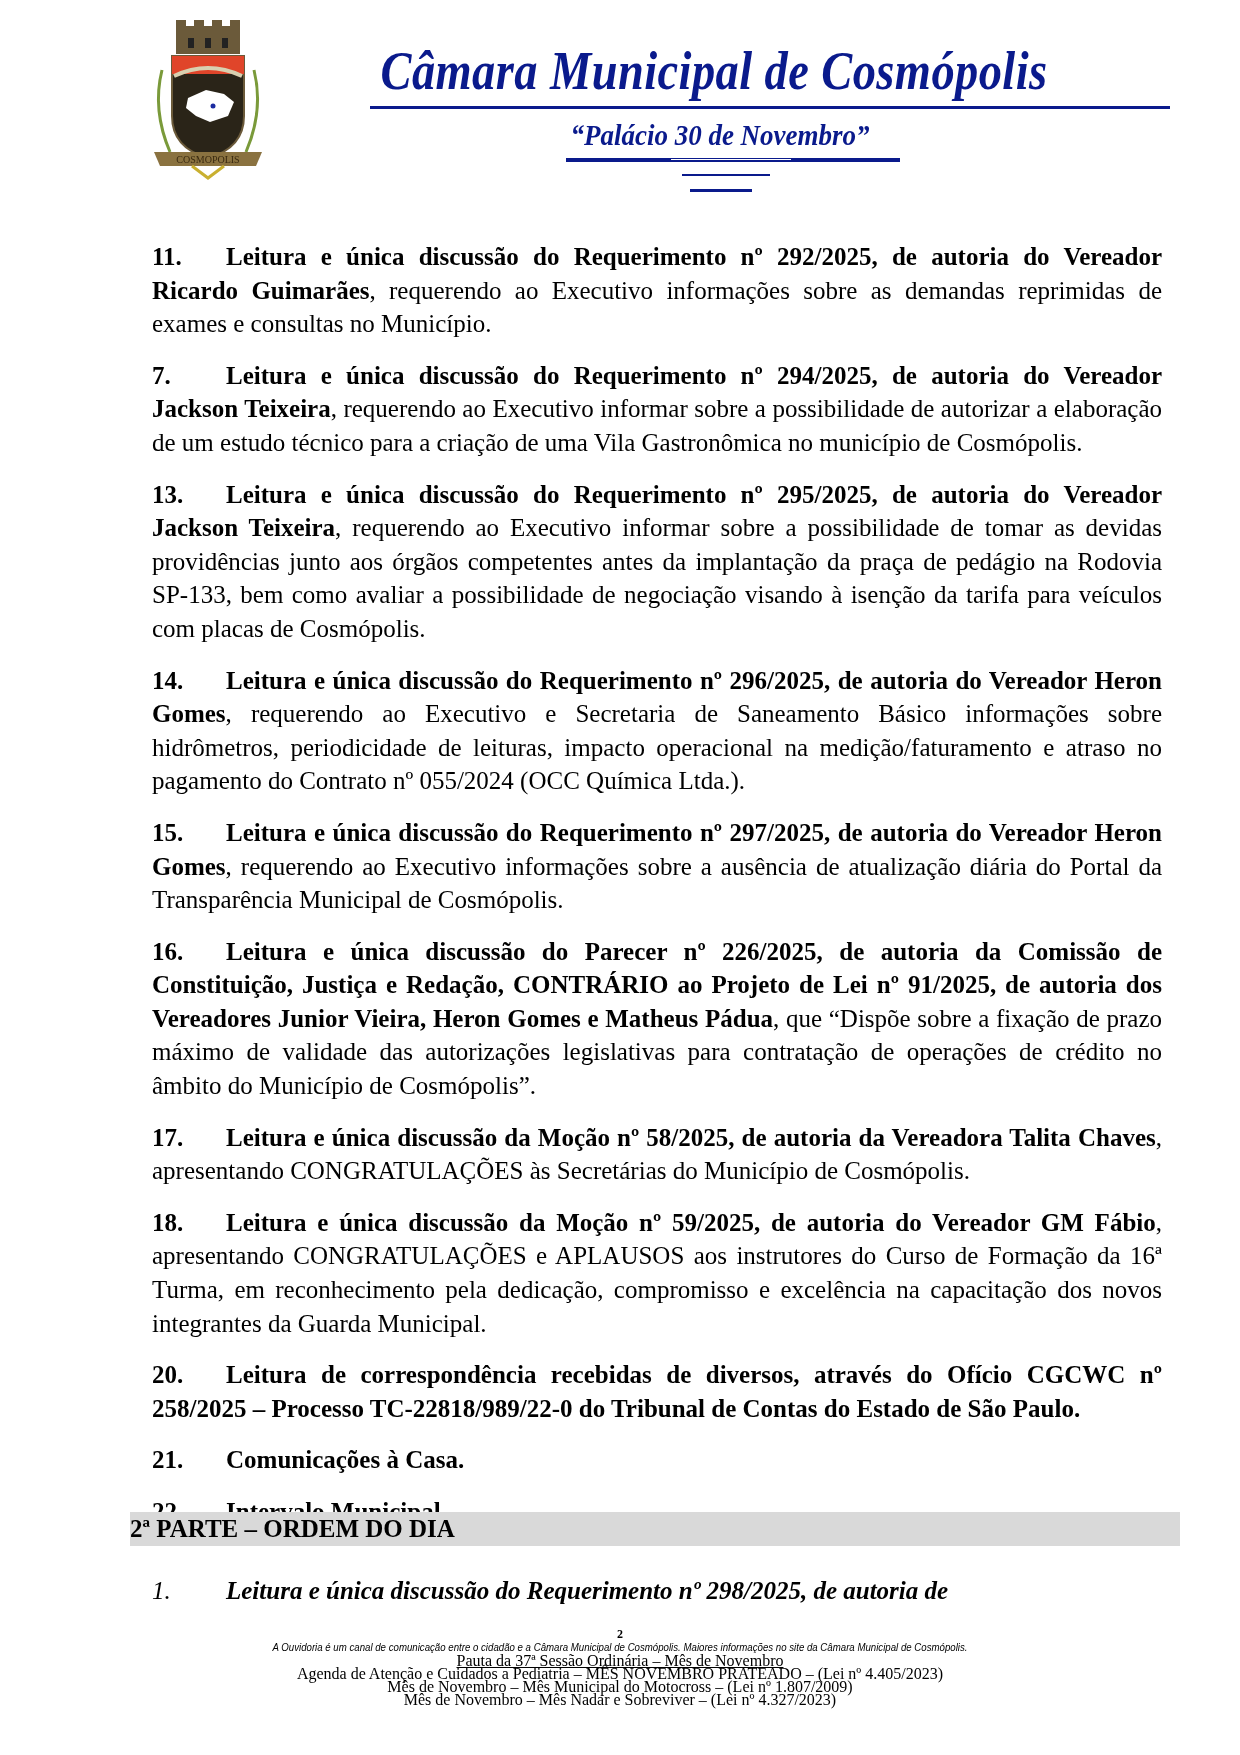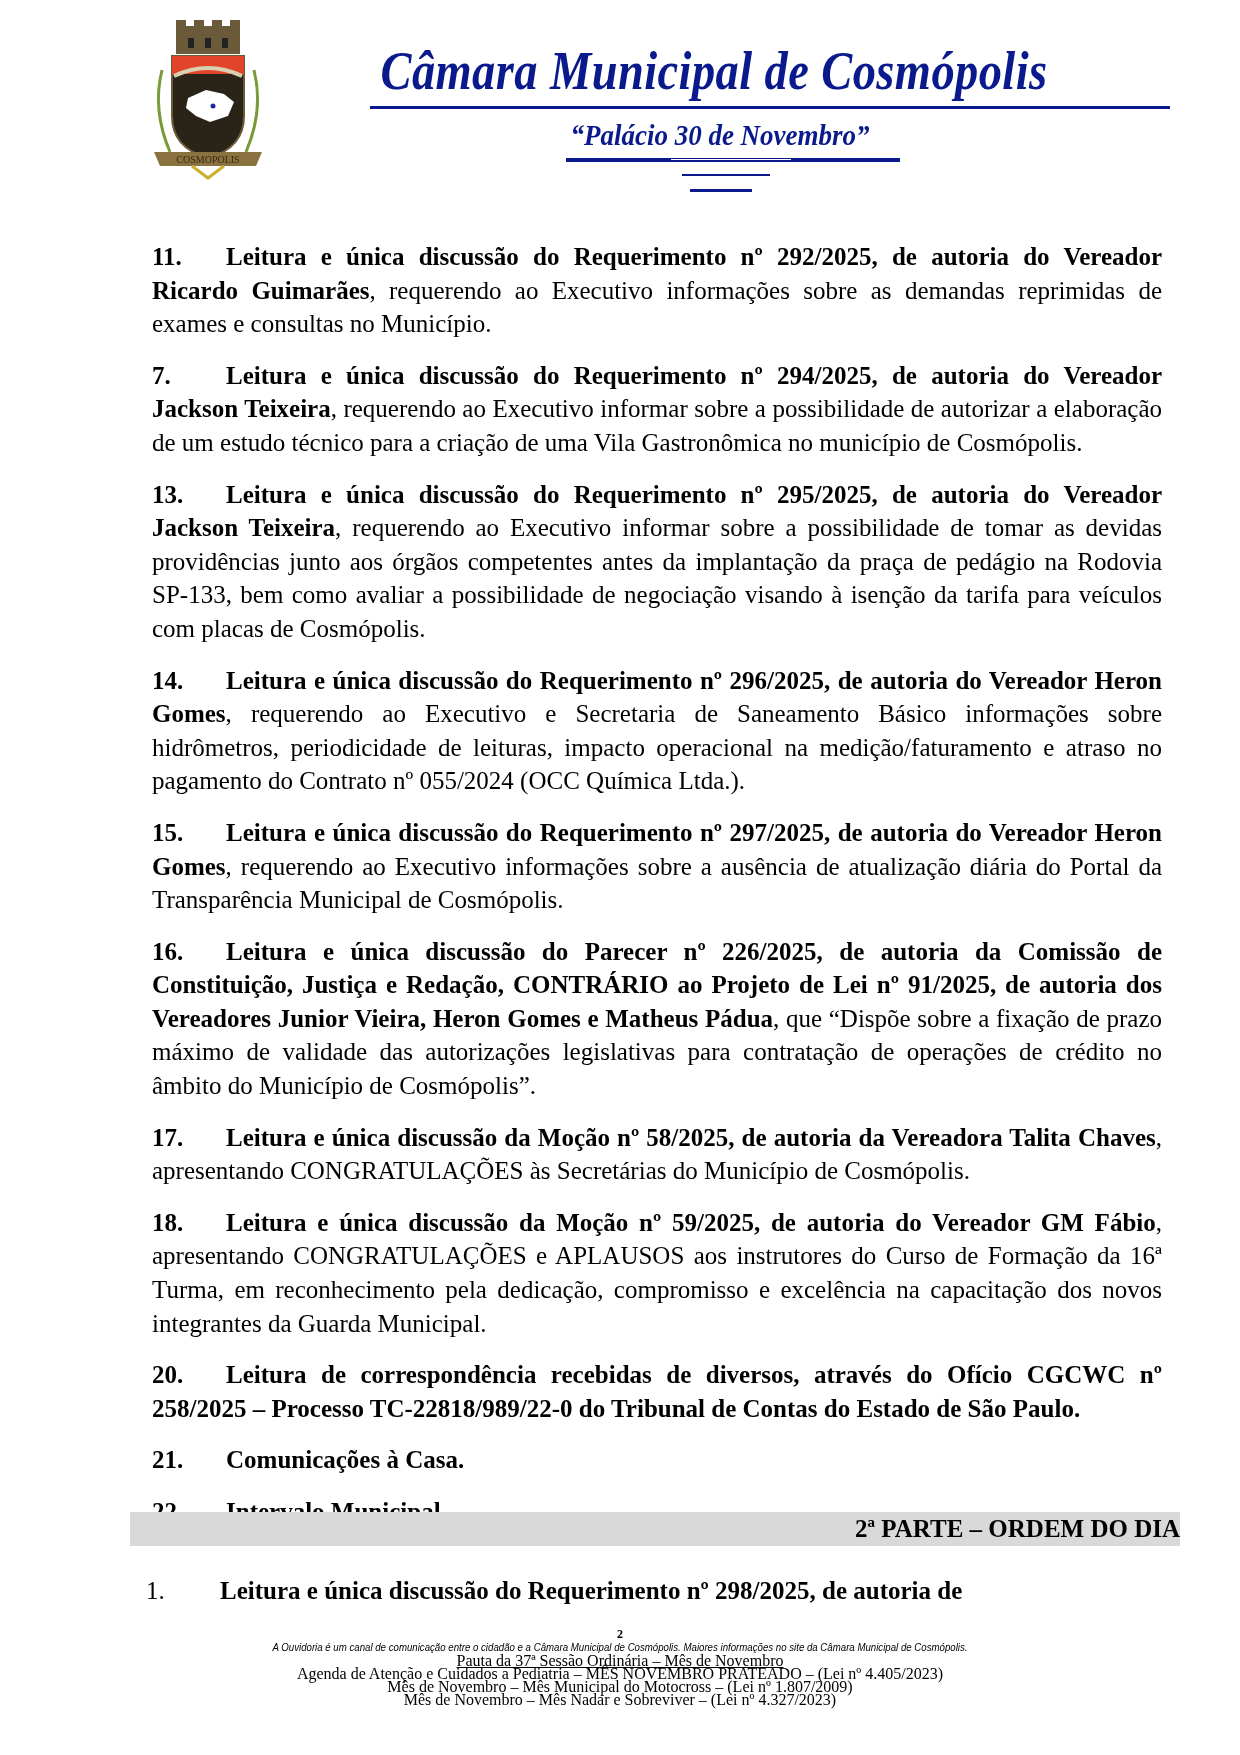--- a/index.html
+++ b/index.html
@@ -21,22 +21,22 @@
   .rule3 { position: absolute; left: 690px; top: 189px; width: 62px; height: 3px; background: #0a1a8c; }
 
   
   .content { position: absolute; left: 134px; top: 222px; width: 1046px; }
   .item { font-size: 25px; line-height: 33.6px; text-align: justify; margin: 18px; }
   .item .num { font-weight: bold; display: inline-block; width: 74px; }
   .item .num.plain { font-weight: normal; }
   .b { font-weight: bold; }
 
   .section-bar { position: absolute; left: 130px; top: 1512px; width: 1050px; height: 34px; background: #d9d9d9;
-                 text-align: right; font-weight: bold; font-size: 25px; line-height: 34px; }
-  .after-section { position: absolute; left: 128px; top: 1556px; width: 1046px; }
+                 text-align: left; font-weight: bold; font-size: 25px; line-height: 34px; }
+  .after-section { position: absolute; left: 134px; top: 1556px; width: 1046px; font-style: italic; }
 
   
   .footer { position: absolute; left: 0; top: 1628px; width: 1240px; text-align: center; }
   .footer .pg { font-weight: bold; font-size: 12px; line-height: 13px; }
   .footer .ouv { font-family: "Liberation Sans", sans-serif; font-style: italic; font-size: 10.5px; line-height: 13px; transform: scaleX(0.92); white-space: nowrap; }
   .footer .line { font-weight: normal; font-size: 16px; line-height: 13px; }
   .footer .u { text-decoration: underline; }
 </style>
 </head>
 <body>

